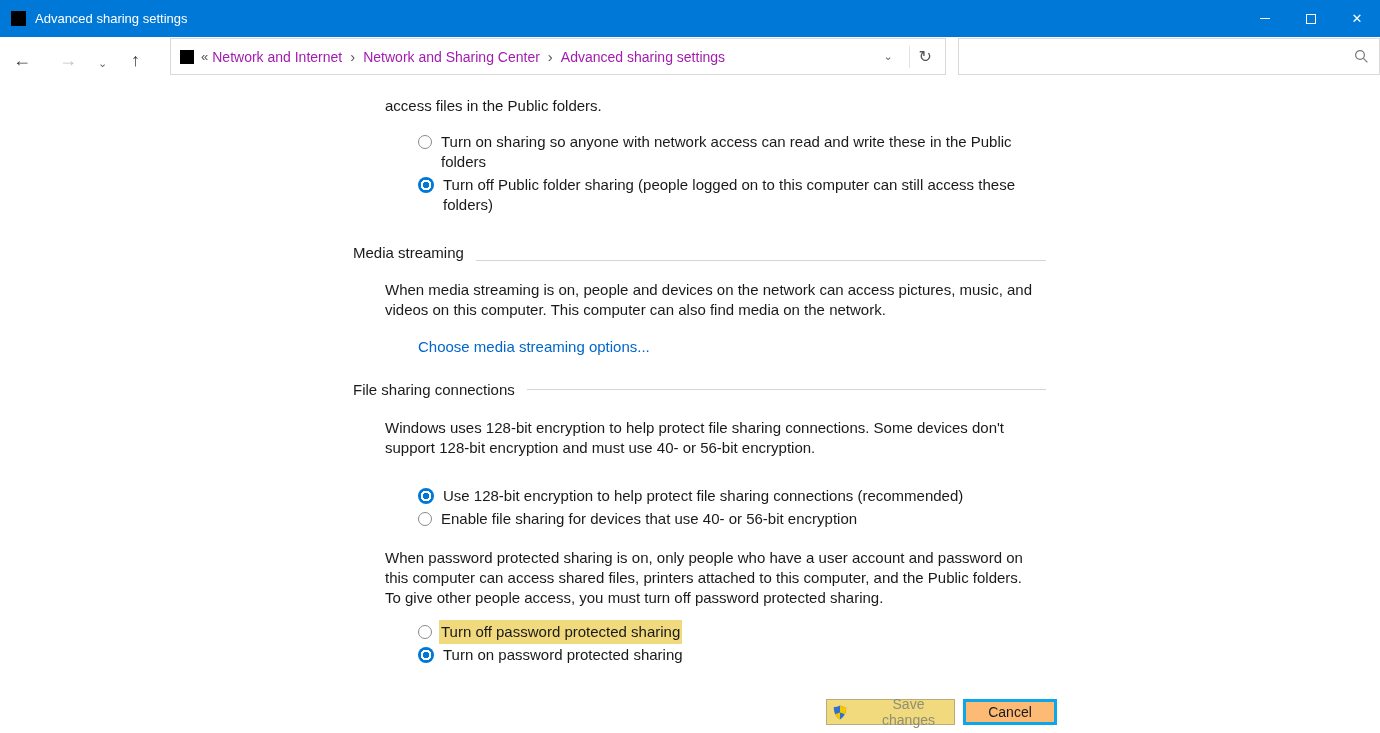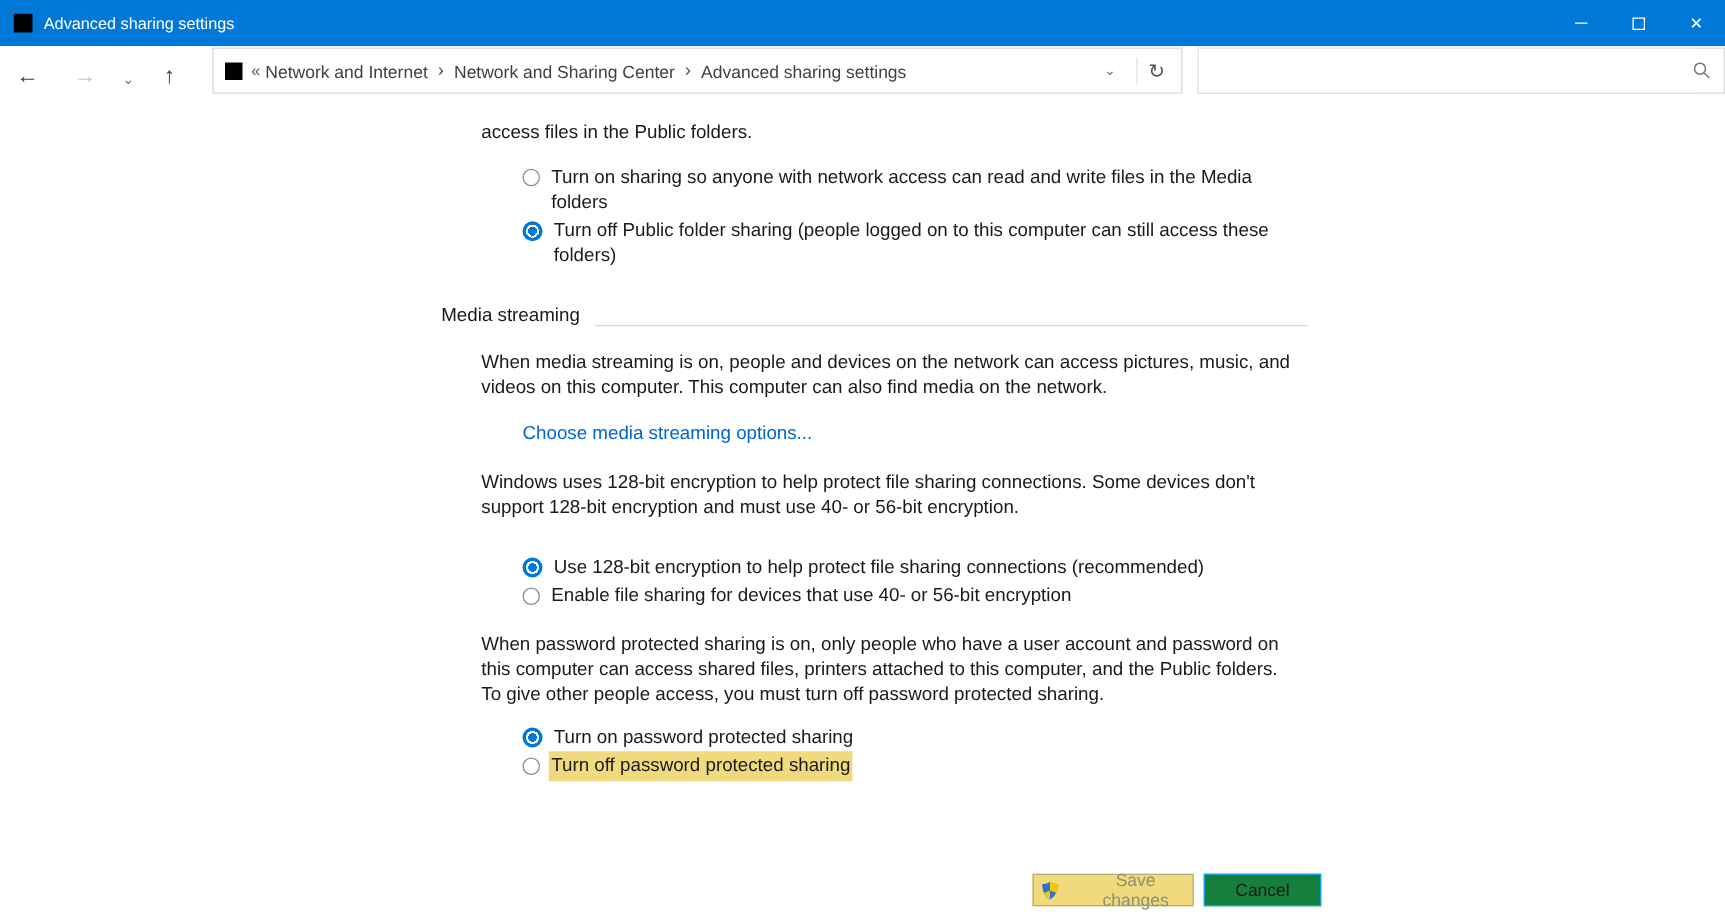--- a/index.html
+++ b/index.html
@@ -26,21 +26,21 @@
   .nav-back { left:13px; }
   .nav-fwd { left:59px; color:#c3c3c3; }
   .nav-chev { left:98px; top:20px; font-size:11px; color:#666; }
   .nav-up { left:131px; }
 
   .crumb-box { position:absolute; left:170px; top:1px; width:776px; height:37px;
     border:1px solid #d9d9d9; display:flex; align-items:center; font-size:14px; background:#fff; }
   .crumb-icon { width:14px; height:14px; background:#000; margin:0 5px 0 9px; flex:none; }
   .crumb-overflow { color:#555; margin:0 4px 0 2px; font-size:13px; }
   .crumb-sep { color:#555; margin:0 8px; font-size:15px; }
-  .crumb-item { color:#404040; white-space:nowrap; cursor:default; }
+  .crumb-item { color:#a21caf; white-space:nowrap; cursor:default; }
   .crumb-spacer { flex:1; }
   .crumb-chev { color:#666; font-size:11px; margin-right:16px; }
   .crumb-divider { width:1px; height:22px; background:#e3e3e3; margin-right:9px; }
   .crumb-refresh { color:#555; font-size:16px; margin-right:13px; }
 
   .search-box { position:absolute; left:958px; top:1px; width:422px; height:37px;
     border:1px solid #d9d9d9; display:flex; align-items:center; background:#fff; }
   .search-box input { flex:1; height:100%; border:none; outline:none; font-size:14px; padding:0 8px;
     font-family:inherit; }
   .search-icon { margin-right:10px; display:flex; }
@@ -74,21 +74,21 @@
   .para-pass { margin-top:19px; }
 
   .link-row { margin:17px 0 0 418px; }
   .link { color:#0066CC; cursor:pointer; line-height:20px; }
 
   
   .footer { position:absolute; left:826px; top:699px; display:flex; gap:8px; }
   .btn { height:26px; font-size:14px; display:flex; align-items:center; justify-content:center;
     cursor:default; font-family:inherit; }
   .btn-save { width:129px; background:#f0da7d; border:1px solid #b9ae79; color:#8f8f74; gap:22px; }
-  .btn-cancel { width:94px; background:#15803d; border:1px solid #0ea5e9; color:#1a1a1a; }
+  .btn-cancel { width:94px; background:#fdba74; border:3px solid #0ea5e9; color:#1a1a1a; }
   .shield { display:flex; flex:none; }
 </style>
 </head>
 <body>
 
 <div class="titlebar">
   <div class="app-icon"></div>
   <div class="title-text">Advanced sharing settings</div>
   <div class="win-controls">
     <div class="win-btn">
@@ -134,58 +134,62 @@
   </div>
 </div>
 
 <div class="content">
 
   <div class="clipped-line">access files in the Public folders.</div>
 
   <div class="rgroup rgroup-public">
     <div class="opt">
       <span class="radio"></span>
-      <span class="opt-label radio-label">Turn on sharing so anyone with network access can read and write files in the Media folders</span>
+      <span class="opt-label radio-label">Turn on sharing so anyone with network access can read and write these in the Public folders</span>
     </div>
     <div class="opt">
       <span class="radio checked"></span>
       <span class="opt-label radio-label">Turn off Public folder sharing (people logged on to this computer can still access these folders)</span>
     </div>
   </div>
 
   <div class="section-head head-media">
     <span class="section-title">Media streaming</span>
     <span class="section-rule"></span>
   </div>
   <div class="para para-media">When media streaming is on, people and devices on the network can access pictures, music, and videos on this computer. This computer can also find media on the network.</div>
   <div class="link-row">
     <span class="link">Choose media streaming options...</span>
   </div>
 
+  <div class="section-head head-file">
+    <span class="section-title">File sharing connections</span>
+    <span class="section-rule"></span>
+  </div>
   <div class="para para-file">Windows uses 128-bit encryption to help protect file sharing connections. Some devices don't support 128-bit encryption and must use 40- or 56-bit encryption.</div>
   <div class="rgroup rgroup-file">
     <div class="opt">
       <span class="radio checked"></span>
       <span class="opt-label radio-label">Use 128-bit encryption to help protect file sharing connections (recommended)</span>
     </div>
     <div class="opt">
       <span class="radio"></span>
       <span class="opt-label radio-label">Enable file sharing for devices that use 40- or 56-bit encryption</span>
     </div>
   </div>
 
   <div class="para para-pass">When password protected sharing is on, only people who have a user account and password on this computer can access shared files, printers attached to this computer, and the Public folders. To give other people access, you must turn off password protected sharing.</div>
   <div class="rgroup rgroup-pass">
     <div class="opt">
+      <span class="radio"></span>
+      <span class="opt-label radio-label hl">Turn off password protected sharing</span>
+    </div>
+    <div class="opt">
       <span class="radio checked"></span>
       <span class="opt-label radio-label">Turn on password protected sharing</span>
-    </div>
-    <div class="opt">
-      <span class="radio"></span>
-      <span class="opt-label radio-label hl">Turn off password protected sharing</span>
     </div>
   </div>
 
 </div>
 
 <div class="footer">
   <button class="btn btn-save">
     <span class="shield">
       <svg width="14" height="15" viewBox="0 0 14 15">
         <path d="M7 0.5 C5 1.6 2.8 2.1 0.8 2.1 C0.8 7.5 2.5 12 7 14.5 C11.5 12 13.2 7.5 13.2 2.1 C11.2 2.1 9 1.6 7 0.5 Z" fill="#2f71d0"></path>

